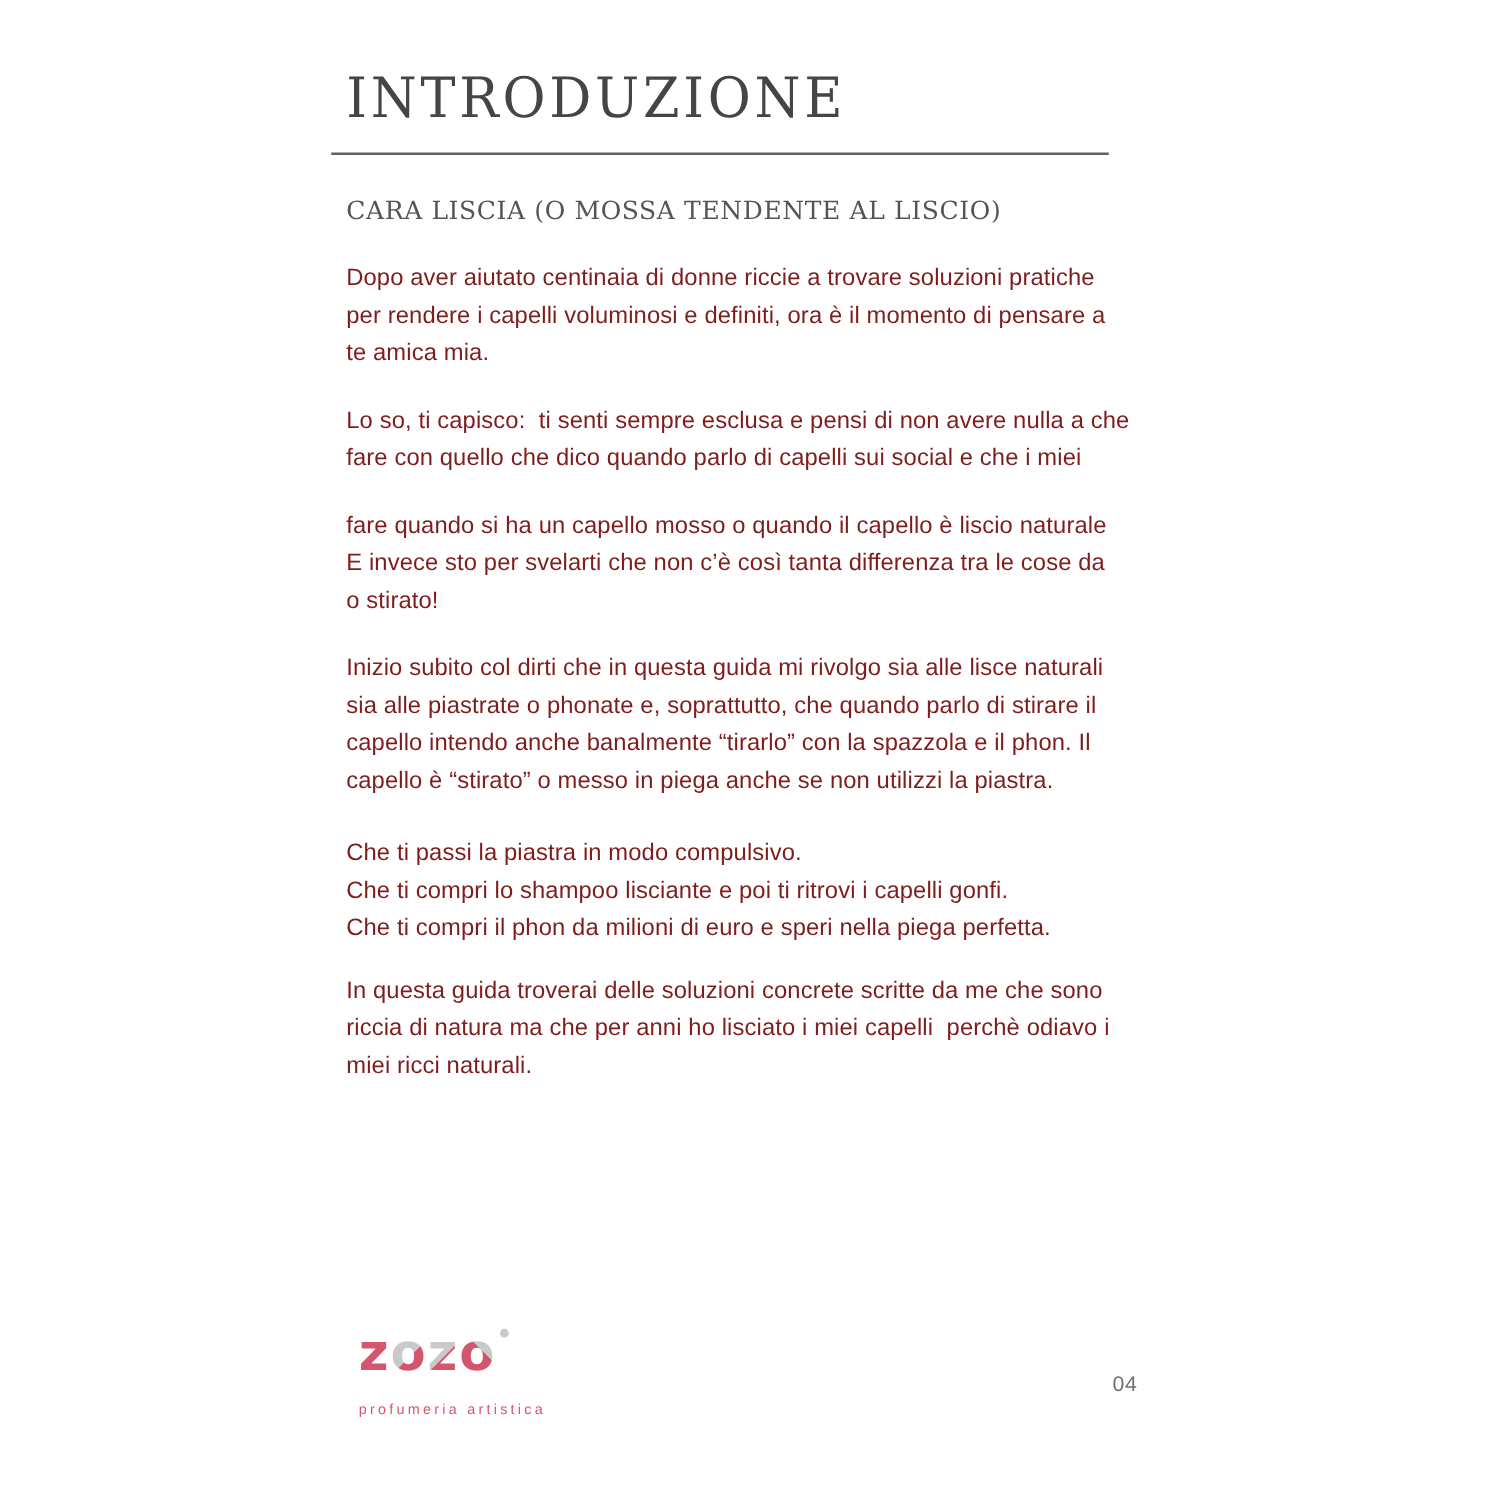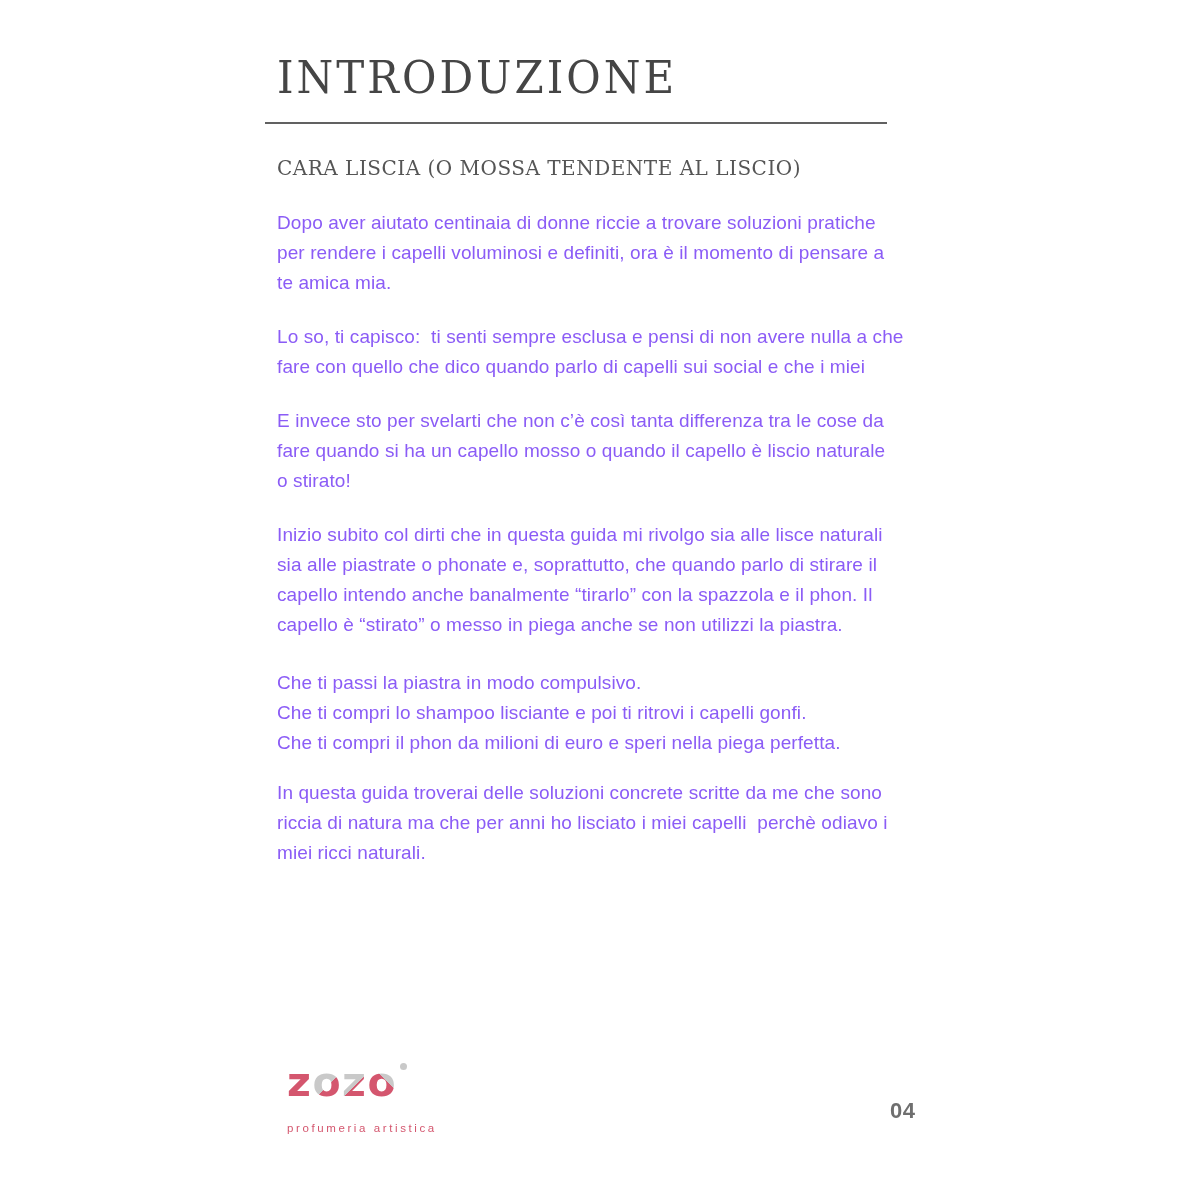--- a/index.html
+++ b/index.html
@@ -40,21 +40,21 @@
     margin-top: 32px;
     font-family: "DejaVu Serif", serif;
     font-weight: 400;
     font-size: 20px;
     letter-spacing: 0.5px;
     color: #555555;
   }
   .body-text .line {
     font-size: 19px;
     line-height: 30px;
-    color: #8b5cf6;
+    color: #7f1d1d;
     letter-spacing: 0.1px;
     white-space: pre;
   }
   .para-1 { margin-top: 28px; }
   .para-2, .para-3, .para-4 { margin-top: 24px; }
   .bold-heading {
     margin-top: 12px;
     font-size: 19px;
     line-height: 30px;
     font-weight: 700;
@@ -101,24 +101,23 @@
   }
   .logo-tagline {
     margin-top: 20px;
     font-size: 11.5px;
     letter-spacing: 2.6px;
     color: #d4566e;
   }
   .page-number {
     position: absolute;
     left: 890px; top: 1098px;
-    font-size: 22px;
+    font-size: 17px;
     letter-spacing: 0.5px;
     color: #6f6f6f;
-    font-weight: bold;
   }
 </style>
 </head>
 <body>
 
 <div class="page">
   <div class="content">
 
     <h1 class="title">INTRODUZIONE</h1>
 
@@ -131,22 +130,22 @@
       <div class="line">per rendere i capelli voluminosi e definiti, ora è il momento di pensare a</div>
       <div class="line">te amica mia.</div>
     </div>
 
     <div class="body-text para-2">
       <div class="line">Lo so, ti capisco:  ti senti sempre esclusa e pensi di non avere nulla a che</div>
       <div class="line">fare con quello che dico quando parlo di capelli sui social e che i miei</div>
     </div>
 
     <div class="body-text para-3">
+      <div class="line">fare quando si ha un capello mosso o quando il capello è liscio naturale</div>
       <div class="line">E invece sto per svelarti che non c’è così tanta differenza tra le cose da</div>
-      <div class="line">fare quando si ha un capello mosso o quando il capello è liscio naturale</div>
       <div class="line">o stirato!</div>
     </div>
 
     <div class="body-text para-4">
       <div class="line">Inizio subito col dirti che in questa guida mi rivolgo sia alle lisce naturali</div>
       <div class="line">sia alle piastrate o phonate e, soprattutto, che quando parlo di stirare il</div>
       <div class="line">capello intendo anche banalmente “tirarlo” con la spazzola e il phon. Il</div>
       <div class="line">capello è “stirato” o messo in piega anche se non utilizzi la piastra.</div>
     </div>
 

